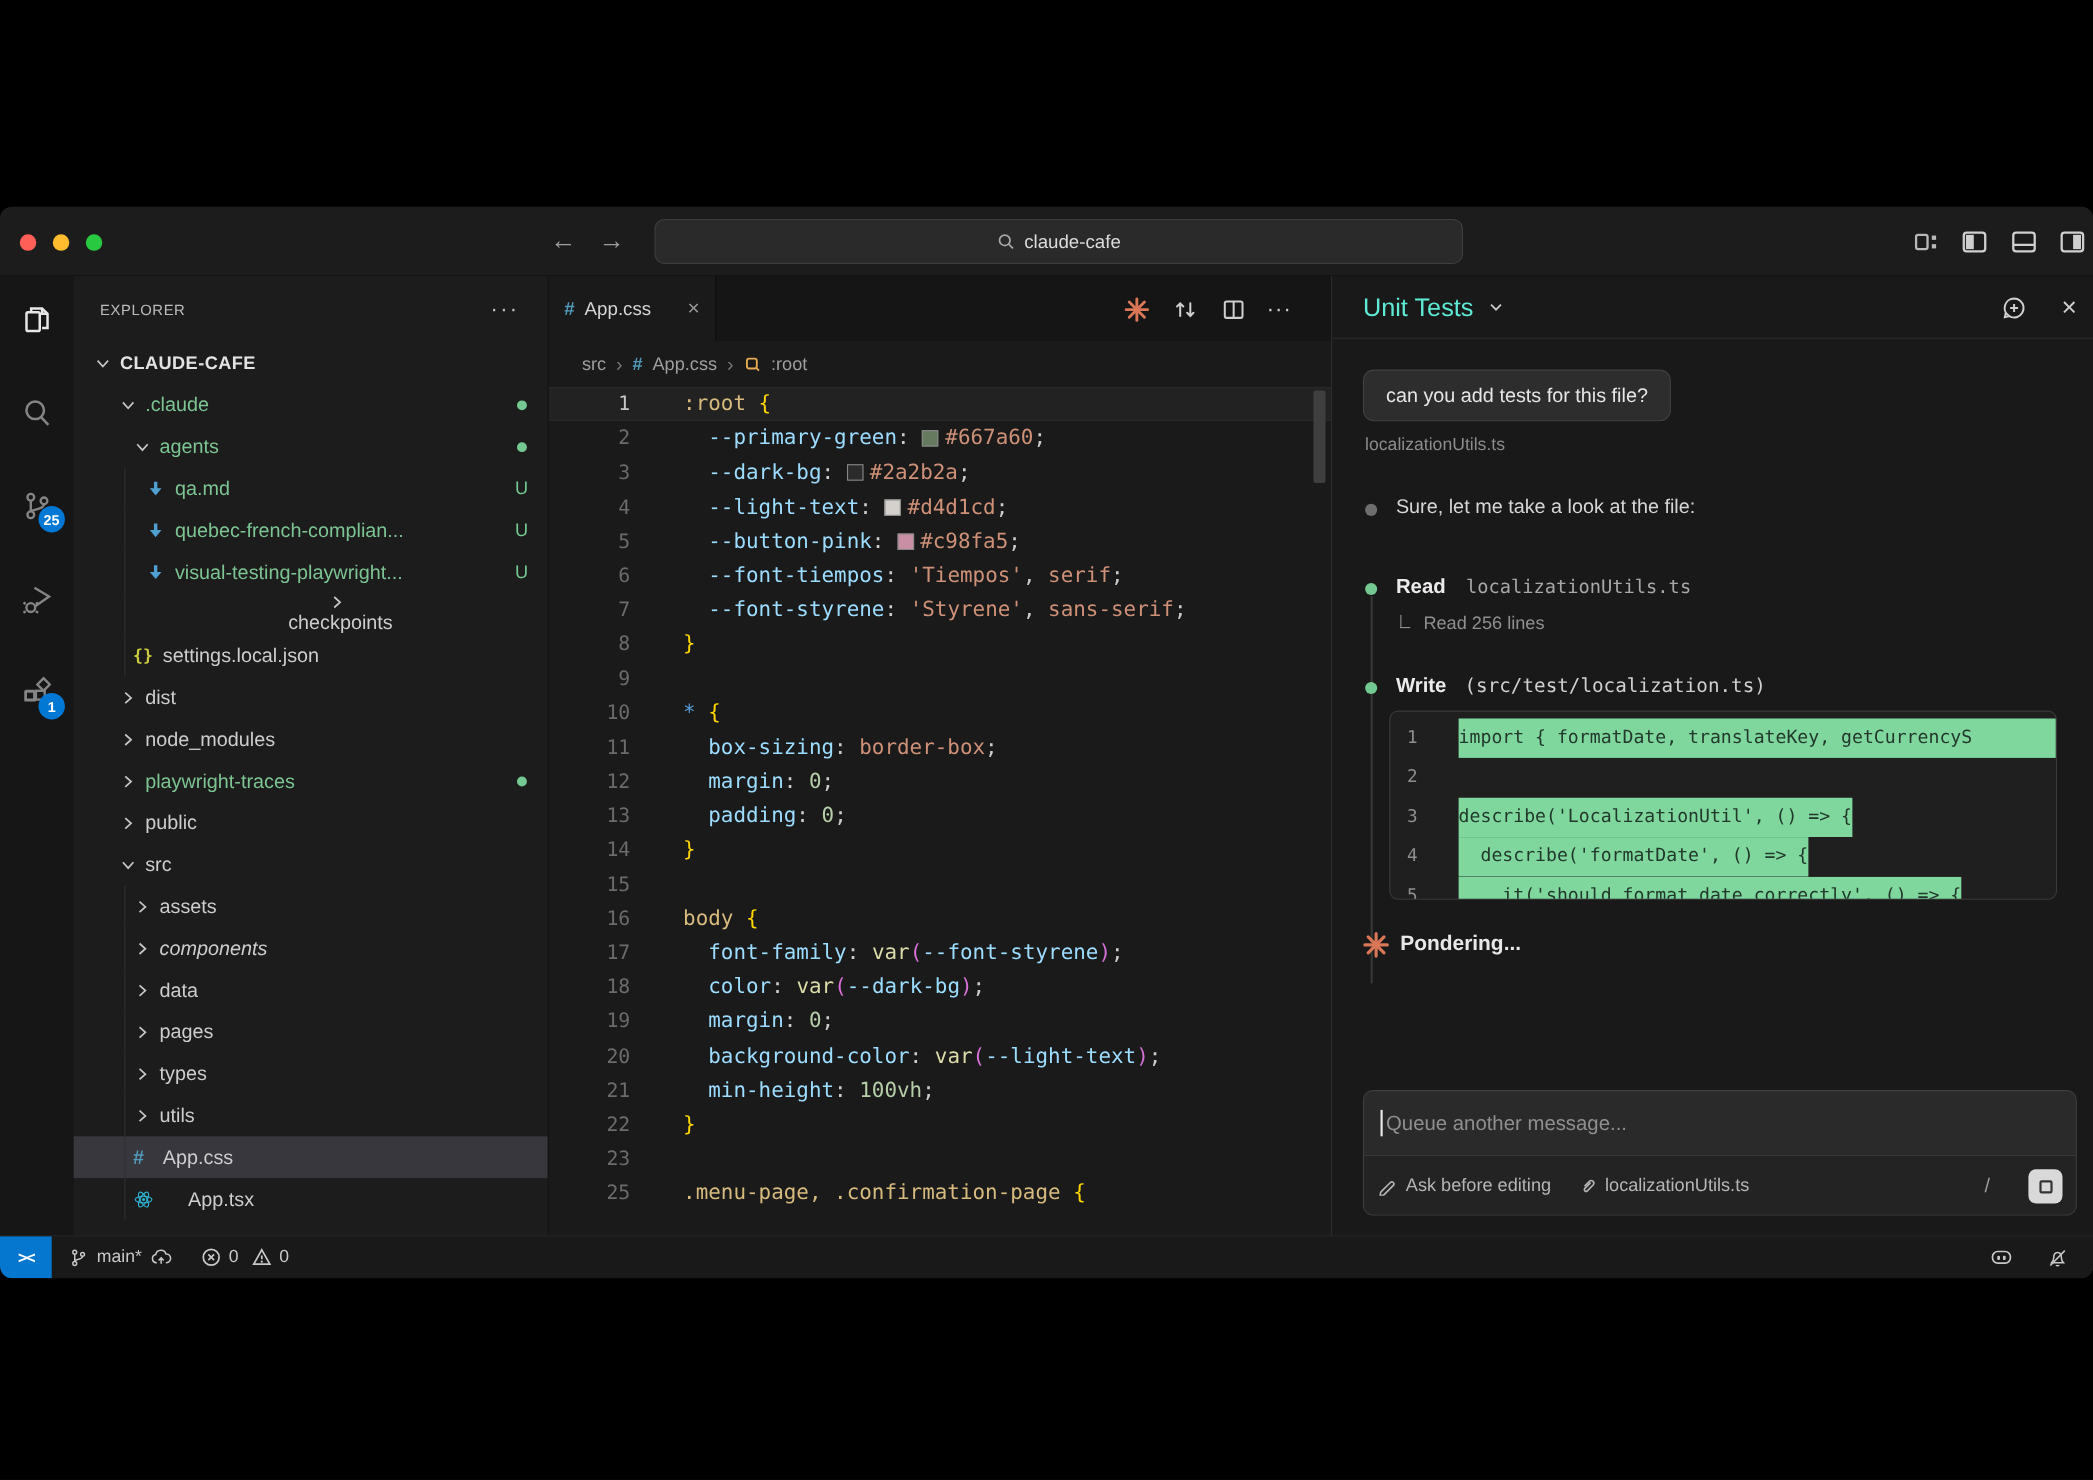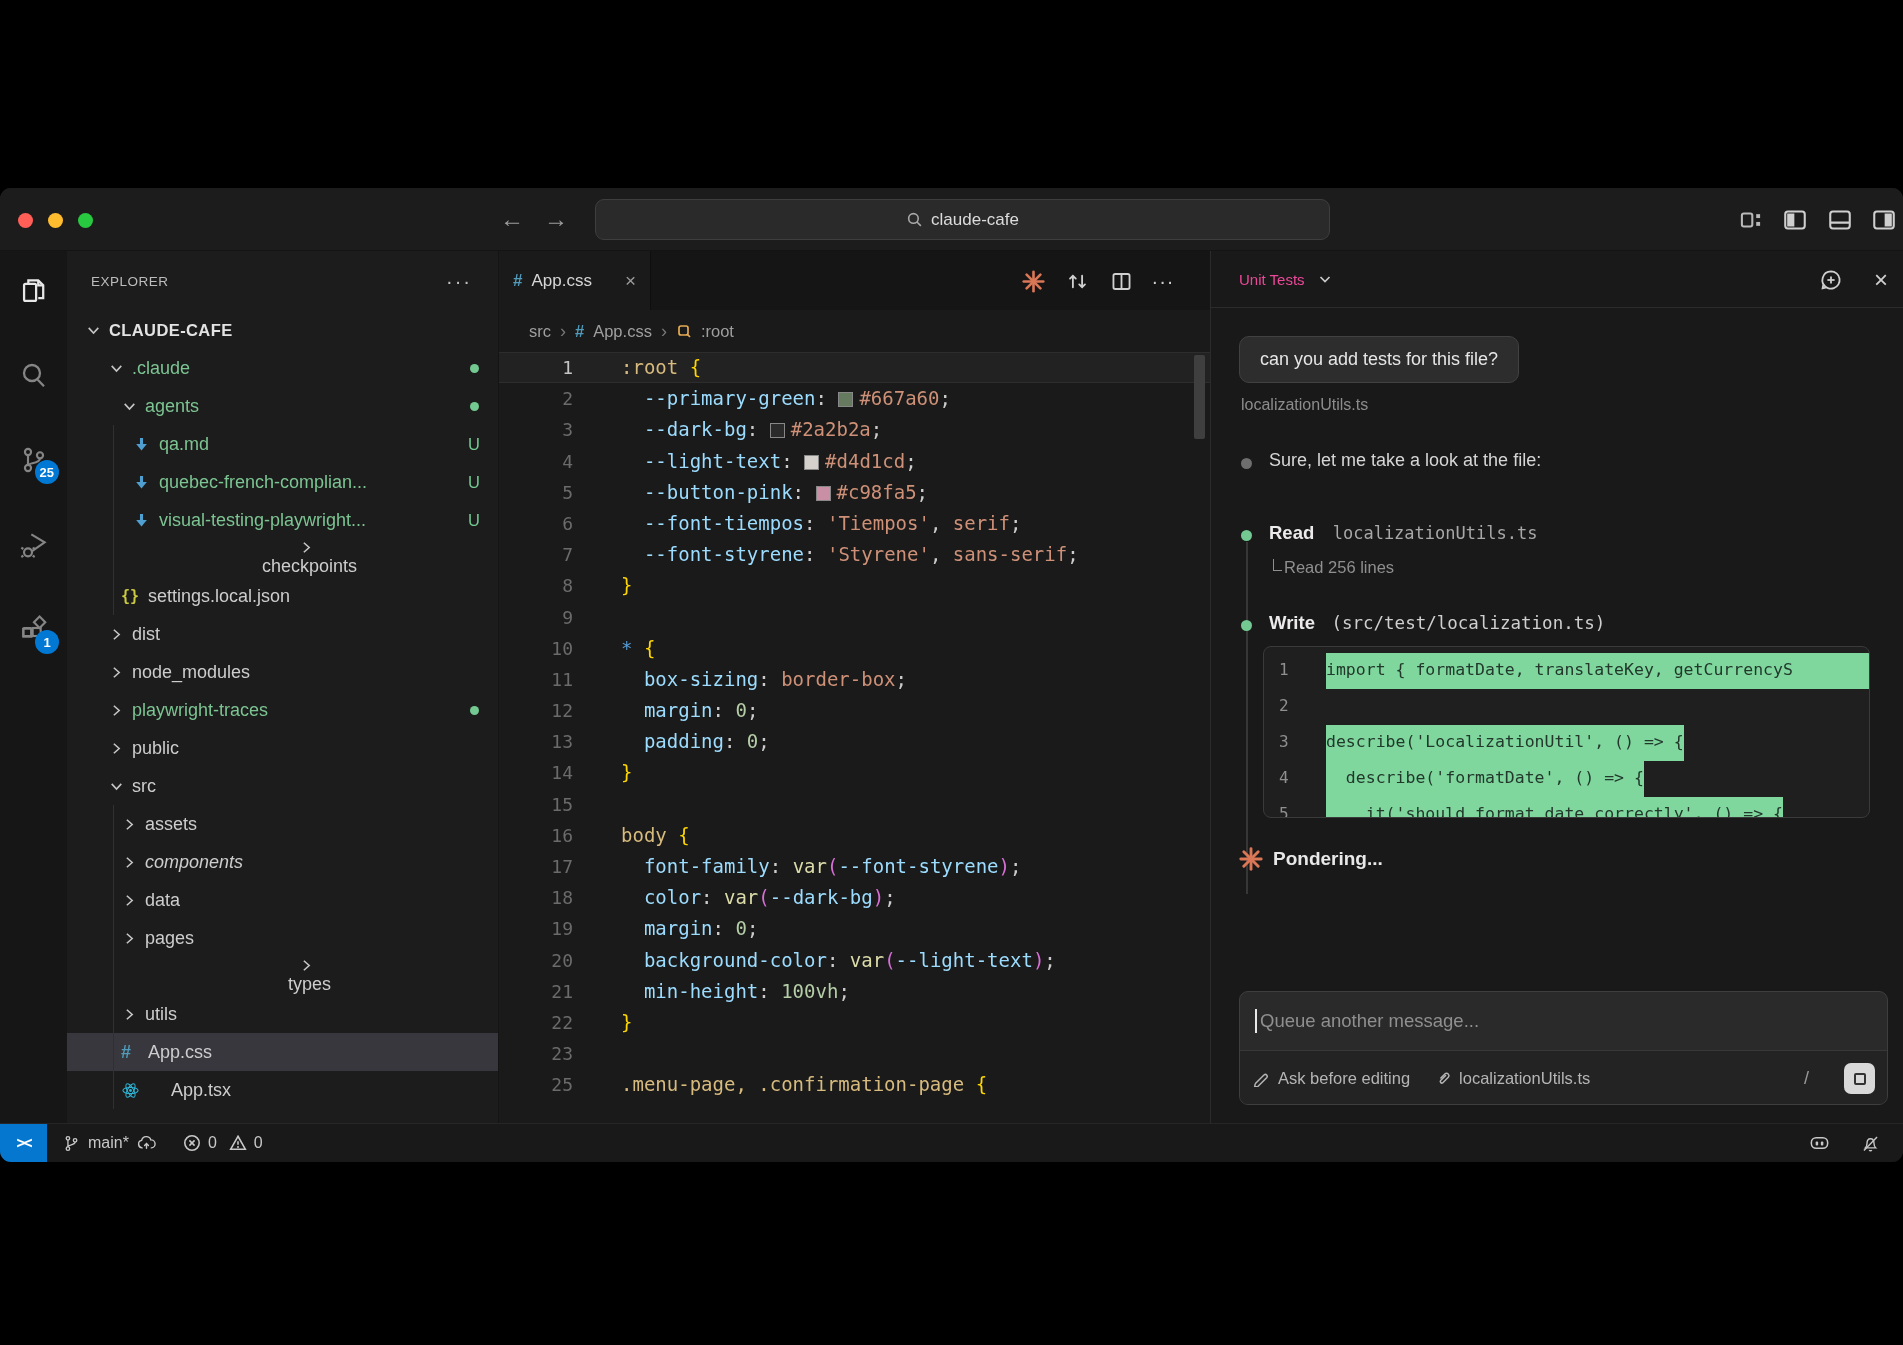--- a/index.html
+++ b/index.html
@@ -74,38 +74,38 @@
   .tk-p2   { color:#d670d6; } .tk-fn   { color:#dcdcaa; }
   .tk-cm   { color:#6a9955; } .tk-pun  { color:#cccccc; }
   .tk-star { color:#569cd6; }
   .swatch { display:inline-block; width:15px; height:15px; border:1px solid #888; margin-right:6px; vertical-align:-2px; }
   #ed-scrollthumb { position:absolute; right:5px; top:104px; width:11px; height:84px; background:#3f3f3f; border-radius:2px; }
 
   
   #rightpanel { position:absolute; left:1210px; top:63px; width:693px; height:872px; background:#191919; border-left:1px solid #2b2b2b; }
   #rp-header { position:absolute; left:0; top:0; width:100%; height:57px; border-bottom:1px solid #2b2b2b;
                display:flex; align-items:center; }
-  #rp-title { margin-left:28px; color:#ec4899; font-size:15px; }
+  #rp-title { margin-left:28px; color:#5eead4; font-size:23px; }
   #rp-chevron { margin-left:12px; }
   .rp-hicon { position:absolute; top:17px; width:24px; height:24px; }
   #chat { position:absolute; left:28px; top:57px; width:637px; }
   #timeline { position:absolute; left:7px; top:234px; width:2px; height:352px; background:#373737; }
   #user-bubble { position:relative; margin-top:28px; display:inline-block; max-width:420px; background:#2d2d2d;
                  border:1px solid #414141; border-radius:10px; padding:12px 20px; color:#e6e6e6; font-size:18px; }
   #context-file { margin-top:13px; margin-left:2px; color:#8c8c8c; font-size:16px; }
   .chatrow { position:relative; padding-left:30px; }
   .cbullet { position:absolute; left:2px; top:8px; width:11px; height:11px; border-radius:50%; background:#6e6e6e; }
   .cbullet.green { background:#73c991; }
   #intro-row { margin-top:36px; height:26px; color:#d6d6d6; font-size:18px; }
   #read-row  { margin-top:46px; height:26px; }
   #write-row { margin-top:34px; height:26px; }
   .boldlbl { color:#eceaea; font-size:18.5px; font-weight:bold; }
   .monofile { font-family:"DejaVu Sans Mono",monospace; color:#a8a8a8; font-size:17px; margin-left:14px; }
   .monopath { font-family:"DejaVu Sans Mono",monospace; color:#cfcfcf; font-size:17.5px; margin-left:12px; }
-  #read-detail { margin-top:8px; padding-left:34px; height:22px; color:#8f8f8f; font-size:16.5px; display:flex; align-items:center; gap:2px;}
+  #read-detail { margin-top:8px; padding-left:34px; height:22px; color:#8f8f8f; font-size:16.5px; display:flex; align-items:center; gap:12px;}
   #read-detail .ell { display:inline-block; width:9px; height:12px; border-left:1.5px solid #8f8f8f; border-bottom:1.5px solid #8f8f8f; margin-bottom:4px;}
   #chat-codeblock { margin-top:8px; margin-left:24px; width:607px; height:172px; background:#1f1f1f;
                     border:1px solid #3a3a3a; border-radius:8px; overflow:hidden; padding-top:6px; }
   .ccrow { display:flex; height:36px; line-height:34px; overflow:hidden; }
   .ccrow .cnum { width:36px; text-align:left; padding-left:15px; color:#8f8f8f;
                  font-family:"DejaVu Sans Mono",monospace; font-size:16px; flex:none; }
   .ccrow .ccode { margin-left:26px; font-family:"DejaVu Sans Mono",monospace; font-size:16.5px;
                   color:#cccccc; white-space:pre; }
   .ccrow .ccode.hl { background:#7fd79e; color:#22382b; }
   .ccrow .ccode.full { flex:1; min-width:0; overflow:hidden; }
@@ -405,21 +405,21 @@
         <div class="trow" style="padding-left: 54px;">
           <span class="guide"></span>
           <span class="chev">
             <svg width="17" height="17" viewBox="0 0 16 16">
               <polyline points="5.5,3.5 10.5,8 5.5,12.5" fill="none" stroke="#c5c5c5" stroke-width="1.5"></polyline>
             </svg>
           </span>
           <span class="lbl">pages</span>
           <span class="flex1"></span>
         </div>
-        <div class="trow" style="padding-left: 54px; flex-direction: column;">
+        <div class="trow" style="padding-left: 54px;">
           <span class="guide"></span>
           <span class="chev">
             <svg width="17" height="17" viewBox="0 0 16 16">
               <polyline points="5.5,3.5 10.5,8 5.5,12.5" fill="none" stroke="#c5c5c5" stroke-width="1.5"></polyline>
             </svg>
           </span>
           <span class="lbl">types</span>
           <span class="flex1"></span>
         </div>
         <div class="trow" style="padding-left: 54px;">

